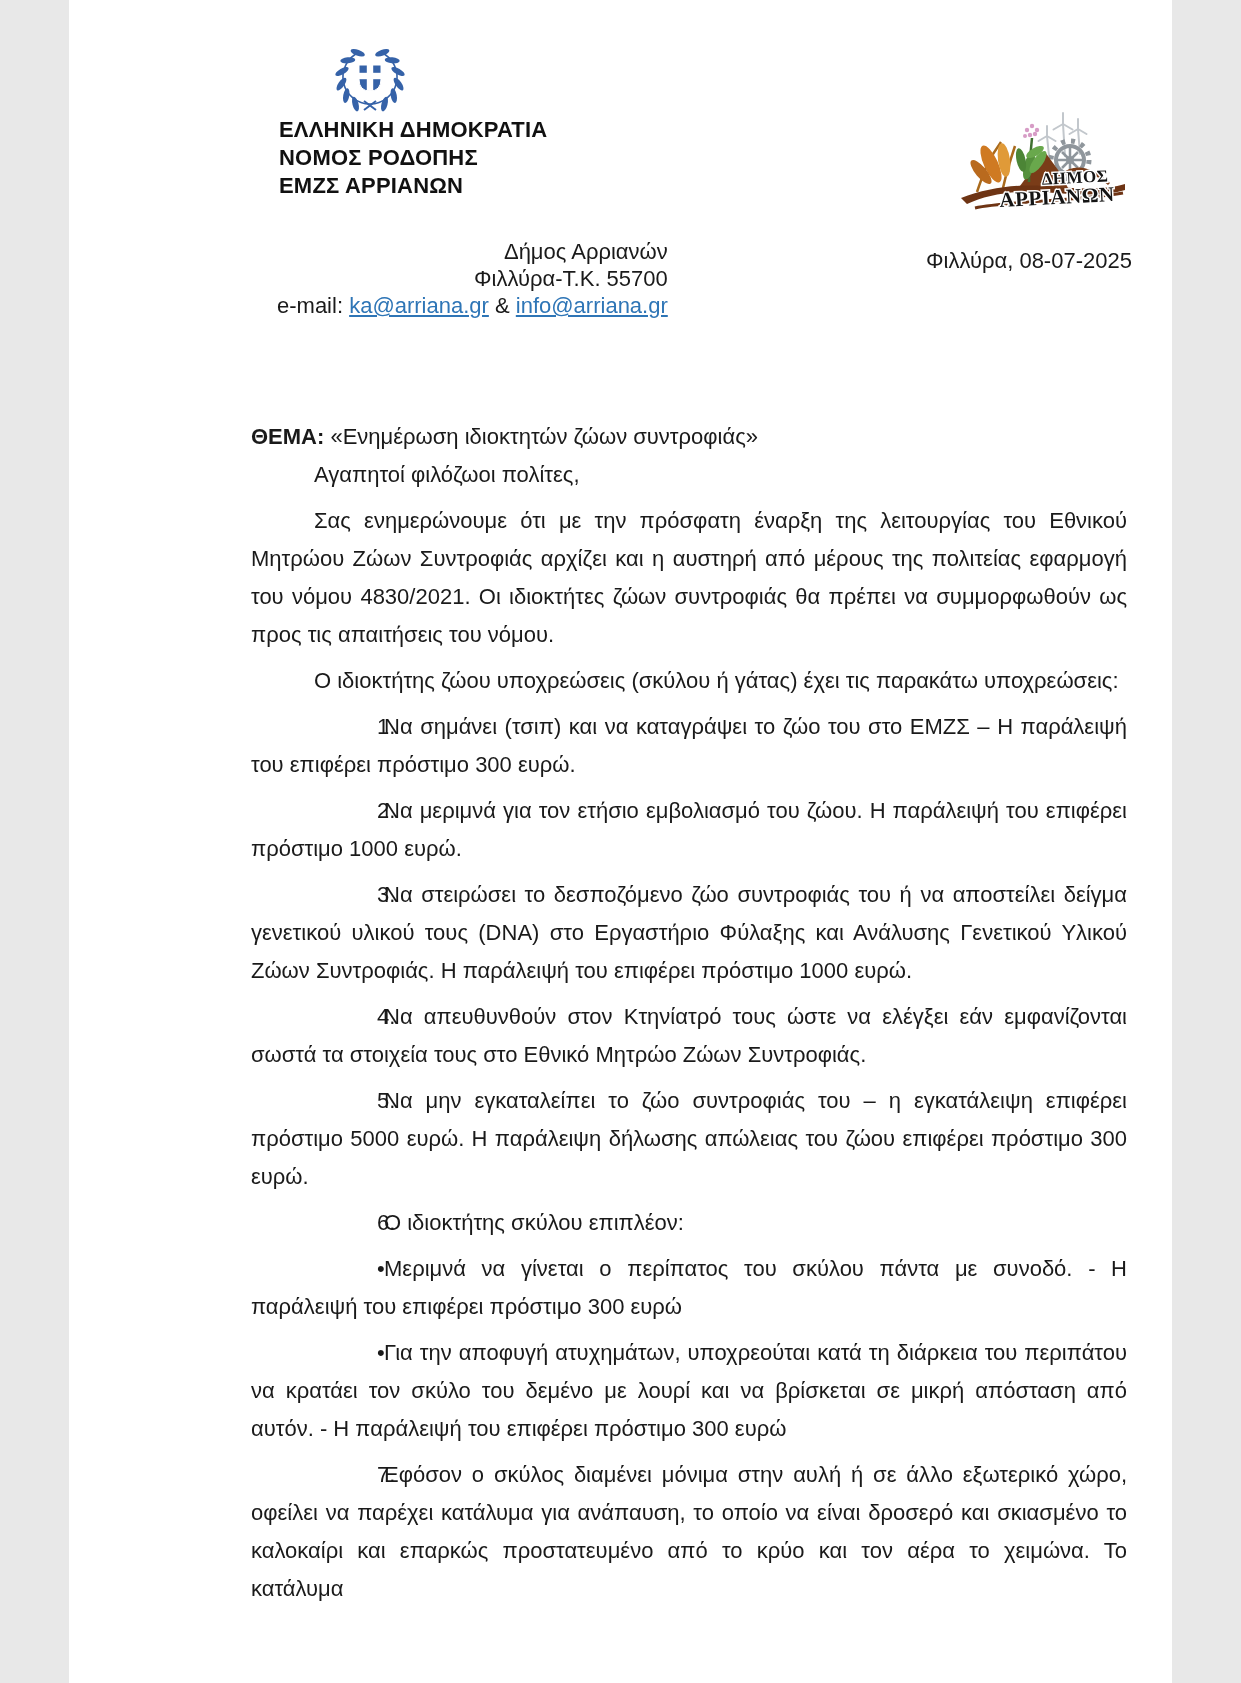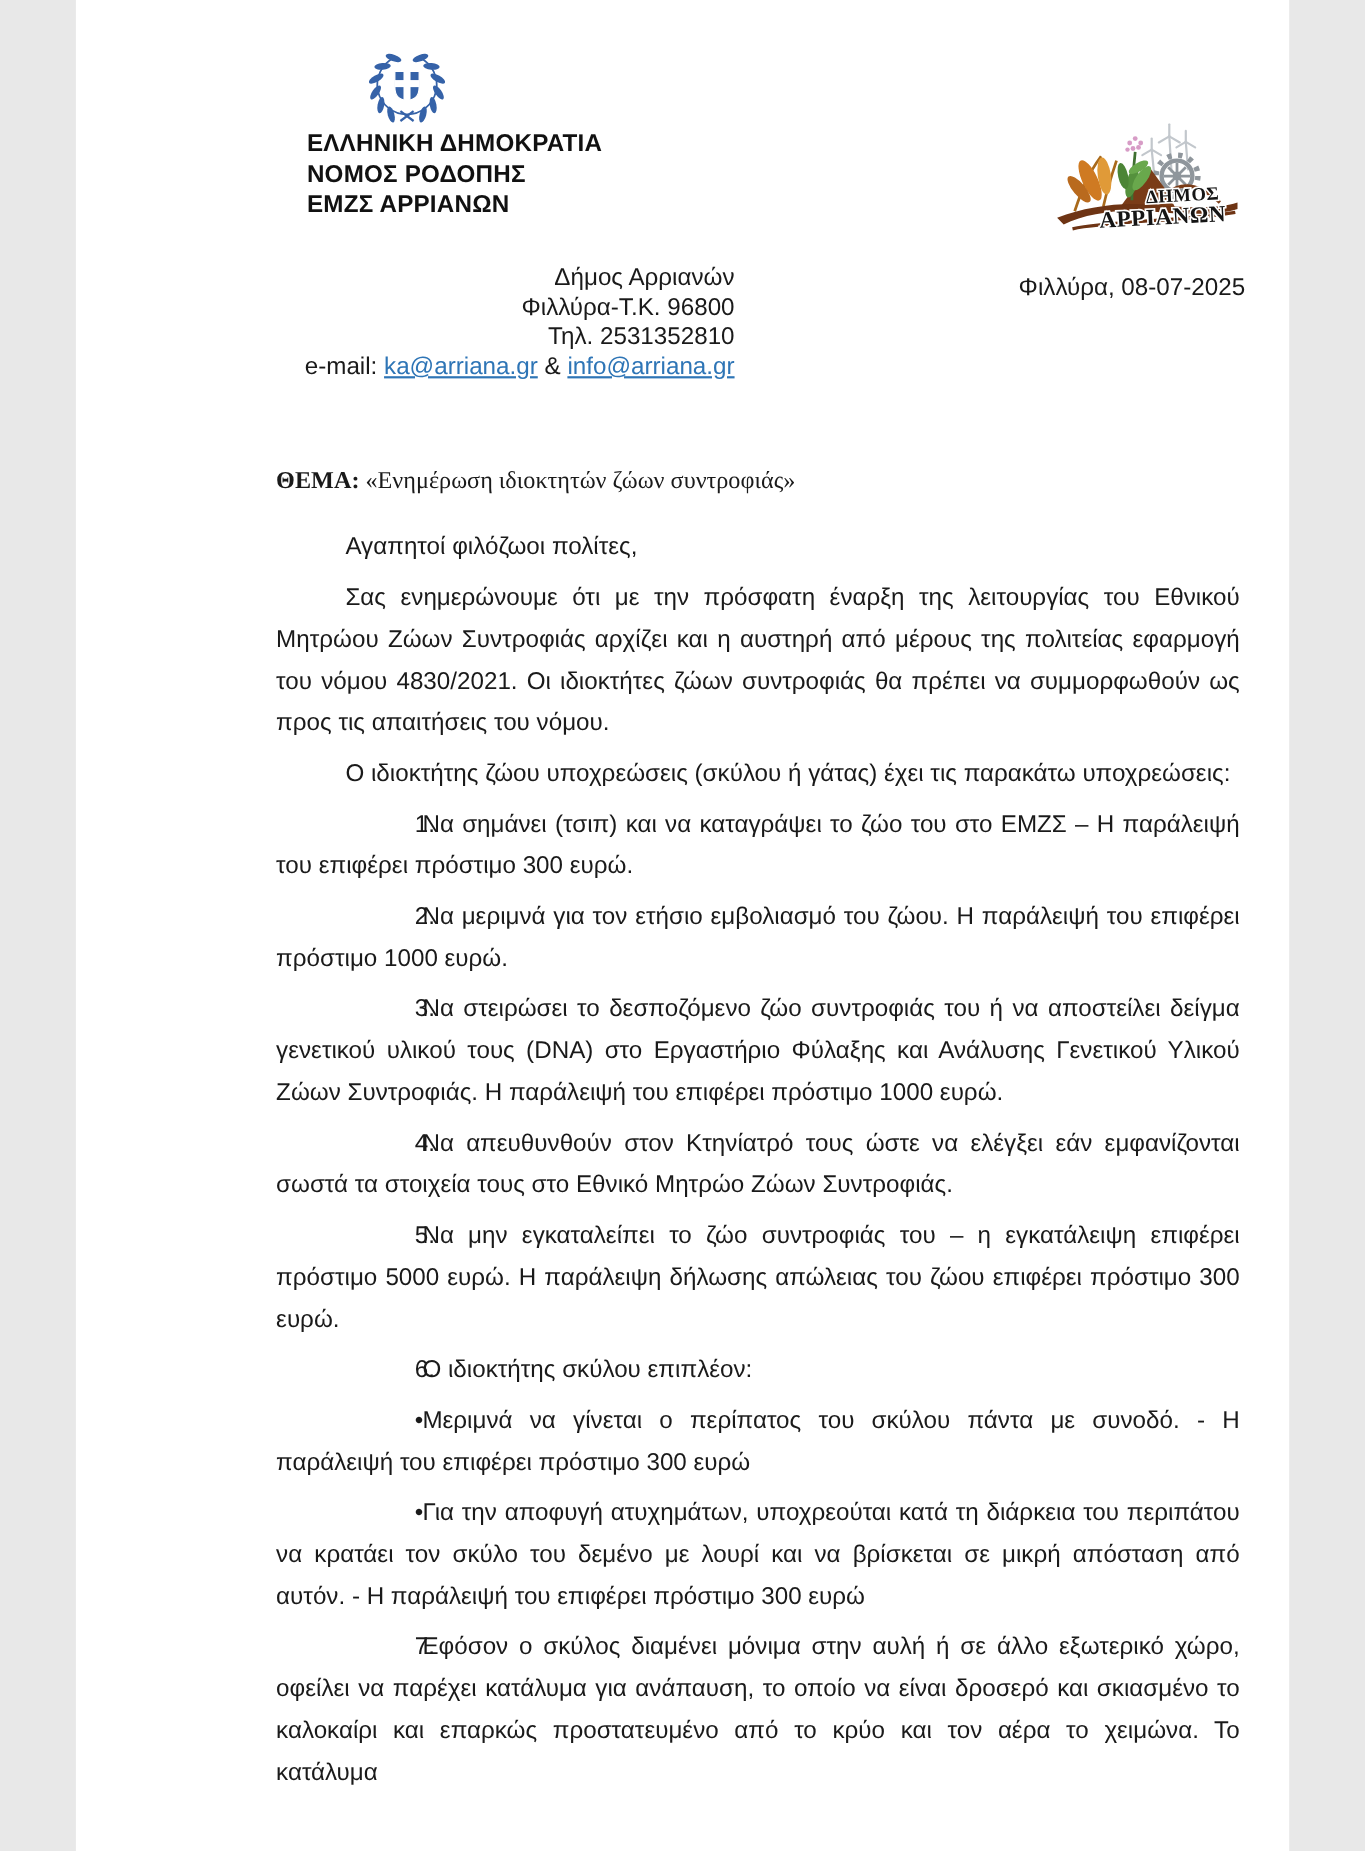--- a/index.html
+++ b/index.html
@@ -28,21 +28,21 @@
     color:#2E75B6; text-decoration:underline; cursor:pointer;
   }
   .muni-logo { position:absolute; left:888px; top:112px; width:172px; height:102px; }
   .dateline { position:absolute; left:857px; top:248px; font-size:22px; }
   
   .letter-body {
     position:absolute; left:182px; top:418px; width:876px;
     font-size:22px; line-height:38px; text-align:justify;
   }
   .letter-body p { margin:0 0 8px 0; text-indent:63px; }
-  .letter-body p.subject { text-indent:0; margin-bottom:22px;font-family:Liberation Serif, serif; }
+  .letter-body p.subject { text-indent:0; margin-bottom:0; }
   .subject .subject-label { font-weight:bold; }
   .marker { display:inline-block; width:70px; }
 </style>
 </head>
 <body>
 
 <div class="page">
 
   <svg class="emblem" viewBox="0 0 78 78">
     <g fill="none" stroke="#3562A8">
@@ -152,22 +152,21 @@
     </g>
 
     <g transform="rotate(-3 100 85)" font-family="'Liberation Serif', serif" font-weight="bold" fill="#151515" stroke="#ffffff" stroke-width="3" paint-order="stroke" text-anchor="middle">
       <text x="119" y="72" font-size="17" letter-spacing="0.5">ΔΗΜΟΣ</text>
       <text x="100" y="92" font-size="21" letter-spacing="0.5">ΑΡΡΙΑΝΩΝ</text>
     </g>
   </svg>
 
   <div class="contact-block">
     <div>Δήμος Αρριανών</div>
-    <div>Φιλλύρα-Τ.Κ. 96800</div>
-    <div>Τηλ. 2531352810</div>
+    <div>Φιλλύρα-Τ.Κ. 55700</div>
     <div><span>e-mail:</span> <a class="email-link">ka@arriana.gr</a> <span>&amp;</span> <a class="email-link">info@arriana.gr</a></div>
   </div>
 
   <div class="dateline">Φιλλύρα, 08-07-2025</div>
 
   <div class="letter-body">
     <p class="subject"><span class="subject-label">ΘΕΜΑ:</span> <span>«Ενημέρωση ιδιοκτητών ζώων συντροφιάς»</span></p>
 
   <p>Αγαπητοί φιλόζωοι πολίτες,</p>
       <p>Σας ενημερώνουμε ότι με την πρόσφατη έναρξη της λειτουργίας του Εθνικού Μητρώου Ζώων Συντροφιάς αρχίζει και η αυστηρή από μέρους της πολιτείας εφαρμογή του νόμου 4830/2021. Οι ιδιοκτήτες ζώων συντροφιάς θα πρέπει να συμμορφωθούν ως προς τις απαιτήσεις του νόμου.</p>

